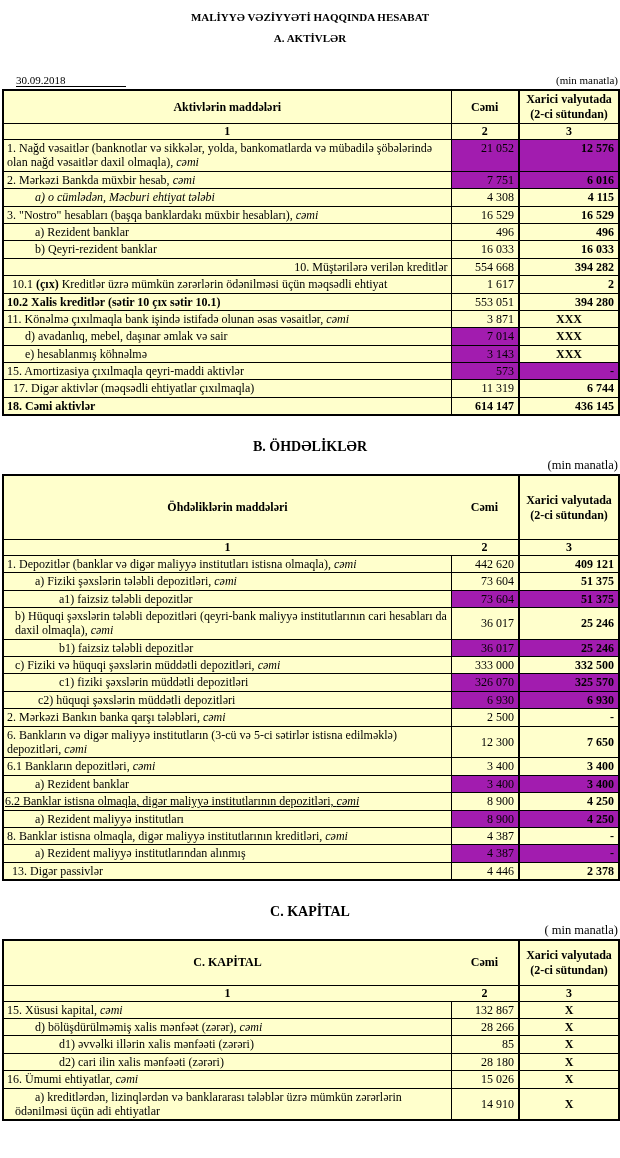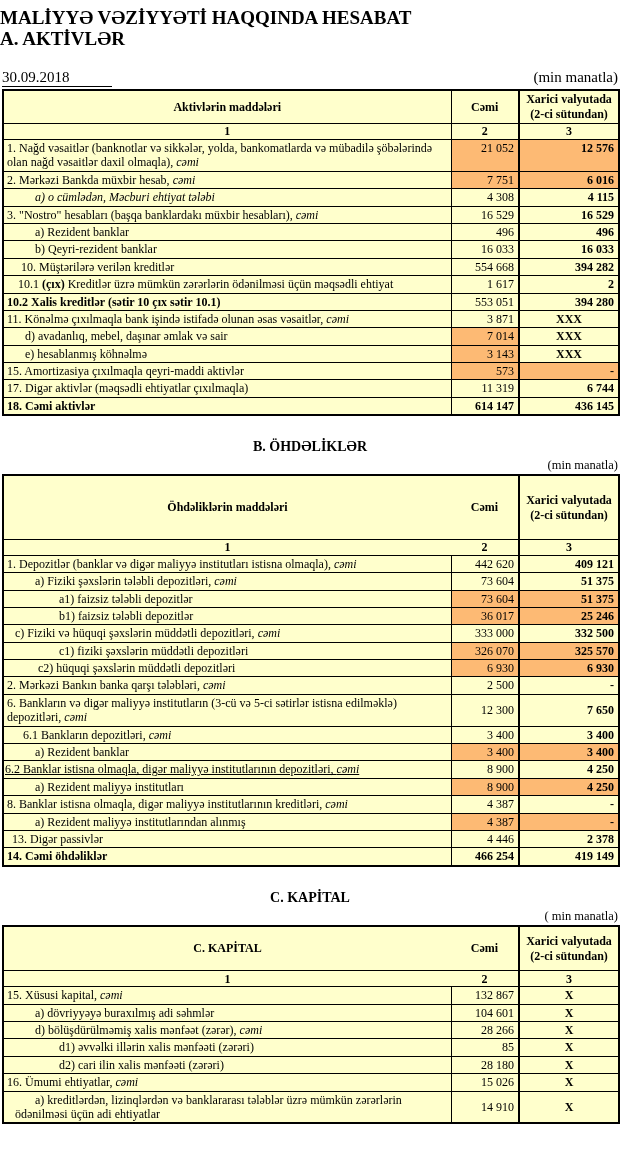--- a/index.html
+++ b/index.html
@@ -1,38 +1,38 @@
 <!DOCTYPE html>
 <html><head>
 <meta charset="utf-8">
 <style>
   html,body{margin:0;padding:0;background:#fff;color:#000;}
   body{width:620px;height:1158px;font-family:"Liberation Serif","DejaVu Serif",serif;font-size:12px;overflow:hidden;}
   .doc{padding-top:7px;}
-  .titles{text-align:left;font-weight:bold;font-size:19px;line-height:21px;font-family:Liberation Serif, serif;}
-  .meta{margin:22px 2px 2px 2px;height:16px;position:relative;font-size:15px;}
+  .titles{text-align:center;font-weight:bold;font-size:11px;line-height:21px;font-family:Liberation Serif, serif;}
+  .meta{margin:22px 2px 2px 16px;height:16px;position:relative;font-size:11px;}
   .meta .date{position:absolute;left:0;bottom:0;display:inline-block;min-width:110px;border-bottom:1px solid #000;}
   .meta .unit{position:absolute;right:0;bottom:1px;}
   .sec-title{text-align:center;font-weight:bold;font-size:14px;margin-top:23px;}
   .unit-line{text-align:right;margin:3px 2px 1px 2px;font-size:12.5px;}
   table{border-collapse:collapse;table-layout:fixed;width:616px;margin-left:2px;border:2px solid #000;}
   col.c1{width:448px;}col.c2{width:68px;}col.c3{width:100px;}
   td{border:1px solid #000;padding:1px 3px;line-height:1.2;vertical-align:middle;height:17px;box-sizing:border-box;}
   .hd td{background:#FFFFCC;font-weight:bold;text-align:center;line-height:1.25;}
   .hA td{height:33px;}
   .hB td{height:64px;}
   .hC td{height:45px;}
   .ix td{height:16px;background:#FFFFCC;font-weight:bold;text-align:center;padding:0 3px;}
   .noL{border-left-style:hidden;}
   .col3{border-left:2px solid #000;font-weight:bold;}
   .lbl{text-align:left;}
   .num{text-align:right;white-space:nowrap;padding-right:4px;}
   .ctr{text-align:center;}
   .y{background:#FFFFCC;}
-  .w{background:#fdba74;}
+  .w{background:#a21caf;}
   .i{font-style:italic;}
   .b{font-weight:bold;}
   tr.rowbold td{font-weight:bold;}
   tr.vtop td{vertical-align:top;}
 </style>
 </head>
 <body>
 
 <div class="doc">
 
@@ -89,26 +89,26 @@
           <td class="lbl y" style="padding-left: 31px;"><span>a) Rezident banklar</span></td>
           <td class="num y">496</td>
           <td class="num y col3">496</td>
         </tr>
         <tr>
           <td class="lbl y" style="padding-left: 31px;"><span>b) Qeyri-rezident banklar</span></td>
           <td class="num y">16 033</td>
           <td class="num y col3">16 033</td>
         </tr>
         <tr>
-          <td class="lbl y" style="padding-left: 17px;"><span>10. Müştərilərə verilən kreditlər</span></td>
+          <td class="lbl y" style="padding-left: 17px; text-align: right;"><span>10. Müştərilərə verilən kreditlər</span></td>
           <td class="num y">554 668</td>
           <td class="num y col3">394 282</td>
         </tr>
         <tr>
-          <td class="lbl y" style="padding-left: 14px;"><span>10.1 </span><span class="b">(çıx)</span><span> Kreditlər üzrə mümkün zərərlərin ödənilməsi üçün məqsədli ehtiyat</span></td>
+          <td class="lbl y" style="padding-left: 8px;"><span>10.1 </span><span class="b">(çıx)</span><span> Kreditlər üzrə mümkün zərərlərin ödənilməsi üçün məqsədli ehtiyat</span></td>
           <td class="num y">1 617</td>
           <td class="num y col3">2</td>
         </tr>
         <tr>
           <td class="lbl y" style="padding-left: 3px; font-weight: bold;"><span>10.2 Xalis kreditlər (sətir 10 çıx sətir 10.1)</span></td>
           <td class="num y">553 051</td>
           <td class="num y col3">394 280</td>
         </tr>
         <tr>
           <td class="lbl y" style="padding-left: 3px;"><span>11. Könəlmə çıxılmaqla bank işində istifadə olunan əsas vəsaitlər, </span><span class="i">cəmi</span></td>
@@ -124,21 +124,21 @@
           <td class="lbl y" style="padding-left: 21px;"><span>e) hesablanmış köhnəlmə</span></td>
           <td class="num w">3 143</td>
           <td class="ctr y col3">XXX</td>
         </tr>
         <tr>
           <td class="lbl y" style="padding-left: 3px;"><span>15. Amortizasiya çıxılmaqla qeyri-maddi aktivlər</span></td>
           <td class="num w">573</td>
           <td class="num w col3">-</td>
         </tr>
         <tr>
-          <td class="lbl y" style="padding-left: 3px;"><span>17. Digər aktivlər (məqsədli ehtiyatlar çıxılmaqla)</span></td>
+          <td class="lbl y" style="padding-left: 9px;"><span>17. Digər aktivlər (məqsədli ehtiyatlar çıxılmaqla)</span></td>
           <td class="num y">11 319</td>
           <td class="num y col3">6 744</td>
         </tr>
         <tr class="rowbold">
           <td class="lbl y" style="padding-left: 3px;"><span>18. Cəmi aktivlər</span></td>
           <td class="num y">614 147</td>
           <td class="num y col3">436 145</td>
         </tr>
       </tbody>
   </table>
@@ -174,20 +174,25 @@
           <td class="lbl y" style="padding-left: 31px;"><span>a)  Fiziki şəxslərin tələbli depozitləri, </span><span class="i">cəmi</span></td>
           <td class="num y">73 604</td>
           <td class="num y col3">51 375</td>
         </tr>
         <tr>
           <td class="lbl y" style="padding-left: 55px;"><span>a1) faizsiz tələbli depozitlər</span></td>
           <td class="num w">73 604</td>
           <td class="num w col3">51 375</td>
         </tr>
         <tr>
+          <td class="lbl y" style="padding-left: 11px;"><span>b) Hüquqi şəxslərin tələbli depozitləri (qeyri-bank maliyyə institutlarının cari hesabları da daxil olmaqla), </span><span class="i">cəmi</span></td>
+          <td class="num y">36 017</td>
+          <td class="num y col3">25 246</td>
+        </tr>
+        <tr>
           <td class="lbl y" style="padding-left: 55px;"><span>b1) faizsiz tələbli depozitlər</span></td>
           <td class="num w">36 017</td>
           <td class="num w col3">25 246</td>
         </tr>
         <tr>
           <td class="lbl y" style="padding-left: 11px;"><span>c) Fiziki və hüquqi şəxslərin müddətli depozitləri, </span><span class="i">cəmi</span></td>
           <td class="num y">333 000</td>
           <td class="num y col3">332 500</td>
         </tr>
         <tr>
@@ -204,21 +209,21 @@
           <td class="lbl y" style="padding-left: 3px;"><span>2. Mərkəzi Bankın banka qarşı tələbləri, </span><span class="i">cəmi</span></td>
           <td class="num y">2 500</td>
           <td class="num y col3">-</td>
         </tr>
         <tr>
           <td class="lbl y" style="padding-left: 3px;"><span>6. Bankların və digər maliyyə institutların (3-cü və 5-ci sətirlər istisna edilməklə) depozitləri, </span><span class="i">cəmi</span></td>
           <td class="num y">12 300</td>
           <td class="num y col3">7 650</td>
         </tr>
         <tr>
-          <td class="lbl y" style="padding-left: 19px;"><span>6.1  Bankların depozitləri, </span><span class="i">cəmi</span></td>
+          <td class="lbl y" style="padding-left: 3px;"><span>6.1  Bankların depozitləri, </span><span class="i">cəmi</span></td>
           <td class="num y">3 400</td>
           <td class="num y col3">3 400</td>
         </tr>
         <tr>
           <td class="lbl y" style="padding-left: 31px;"><span>a) Rezident banklar</span></td>
           <td class="num w">3 400</td>
           <td class="num w col3">3 400</td>
         </tr>
         <tr>
           <td class="lbl y" style="padding-left: 1px; text-decoration: underline;"><span>6.2 Banklar istisna olmaqla, digər maliyyə institutlarının depozitləri, </span><span class="i">cəmi</span></td>
@@ -237,25 +242,20 @@
         </tr>
         <tr>
           <td class="lbl y" style="padding-left: 31px;"><span>a) Rezident maliyyə institutlarından alınmış</span></td>
           <td class="num w">4 387</td>
           <td class="num w col3">-</td>
         </tr>
         <tr>
           <td class="lbl y" style="padding-left: 8px;"><span>13. Digər passivlər</span></td>
           <td class="num y">4 446</td>
           <td class="num y col3">2 378</td>
-        </tr>
-        <tr class="rowbold">
-          <td class="lbl y" style="padding-left: 3px;"><span>14. Cəmi öhdəliklər</span></td>
-          <td class="num y">466 254</td>
-          <td class="num y col3">419 149</td>
         </tr>
       </tbody>
   </table>
 
   <div class="sec-title">C. KAPİTAL</div>
   <div class="unit-line">( min manatla)</div>
 
   <table>
     <colgroup>
         <col class="c1">
@@ -274,25 +274,20 @@
         <td class="col3">3</td>
       </tr>
     </tbody>
     <tbody>
         <tr>
           <td class="lbl y" style="padding-left: 3px;"><span>15. Xüsusi kapital, </span><span class="i">cəmi</span></td>
           <td class="num y">132 867</td>
           <td class="ctr y col3">X</td>
         </tr>
         <tr>
-          <td class="lbl y" style="padding-left: 31px;"><span>a) dövriyyəyə buraxılmış adi səhmlər</span></td>
-          <td class="num y">104 601</td>
-          <td class="ctr y col3">X</td>
-        </tr>
-        <tr>
           <td class="lbl y" style="padding-left: 31px;"><span>d) bölüşdürülməmiş xalis mənfəət (zərər), </span><span class="i">cəmi</span></td>
           <td class="num y">28 266</td>
           <td class="ctr y col3">X</td>
         </tr>
         <tr>
           <td class="lbl y" style="padding-left: 55px;"><span>d1) əvvəlki illərin xalis mənfəəti (zərəri)</span></td>
           <td class="num y">85</td>
           <td class="ctr y col3">X</td>
         </tr>
         <tr>

